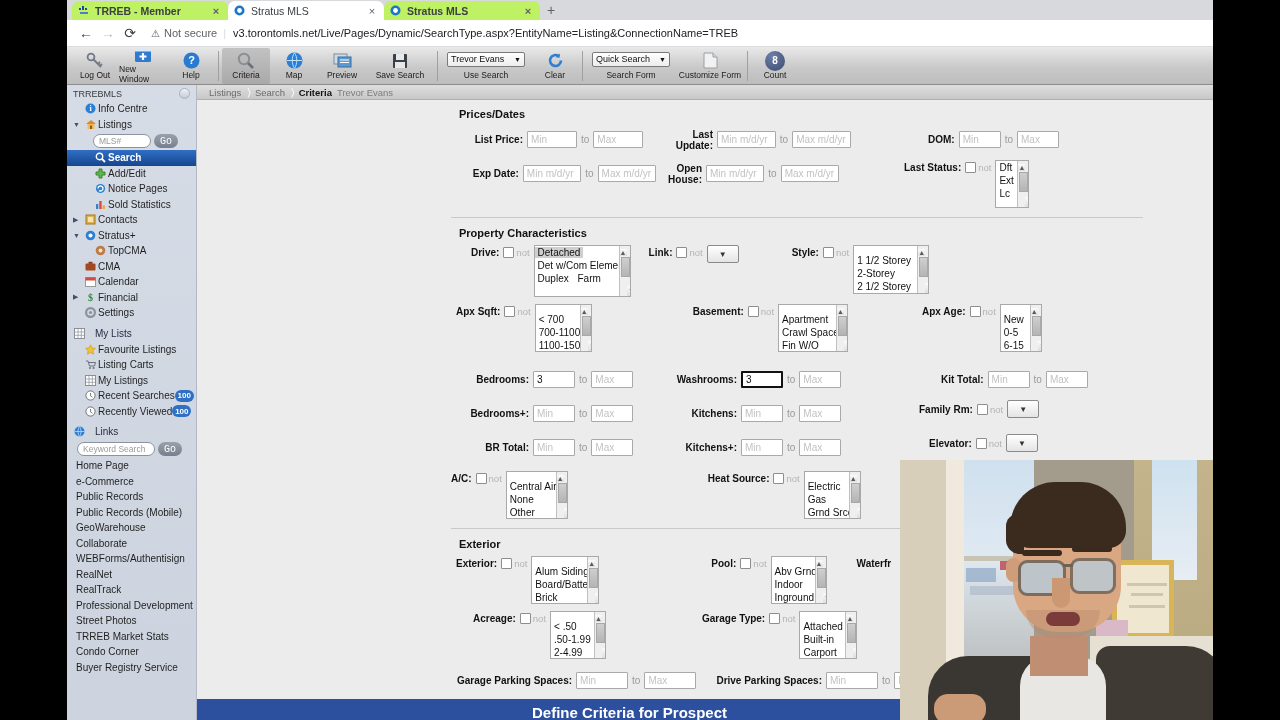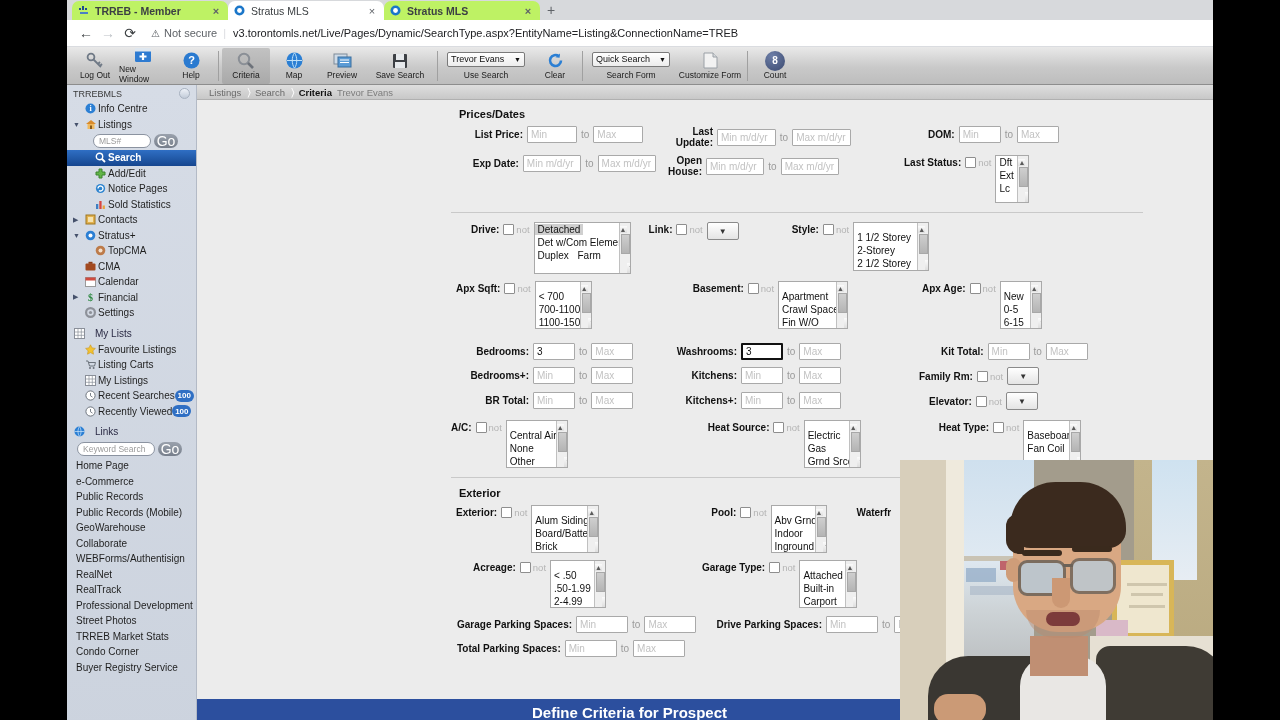--- a/index.html
+++ b/index.html
@@ -120,23 +120,23 @@
   .sb-ind2 { padding-left: 26px; }
   .sb-search {
     display: flex; align-items: center; gap: 3px; padding: 2px 0 2px 26px;
   }
   .sb-inp {
     width: 58px; height: 14px; border: 1px solid #8b93a0; border-radius: 7px;
     background: #fff; font-size: 8.5px; color: #9a9a9a; padding: 0 5px;
     display: flex; align-items: center;
   }
   .sb-go {
-    width: 24px; height: 14px; border-radius: 7px; font-size: 14px;
+    width: 24px; height: 14px; border-radius: 7px; font-size: 10px;
     background: linear-gradient(#9aa1ac,#777f8c); color: #fff;
-    display: flex; align-items: center; justify-content: center;
+    display: flex; align-items: center; justify-content: center; font-family: Liberation Mono, monospace;
   }
   .sb-badge {
     margin-left: auto; margin-right: 5px; min-width: 19px; height: 12px;
     border-radius: 6px; background: #2f6fc4; color: #fff; font-size: 8px;
     font-weight: bold; display: flex; align-items: center; justify-content: center;
     padding: 0 3px;
   }
   .sb-sec {
     display: flex; align-items: center; height: 17px; padding-left: 5px;
     font-size: 10px; color: #2a2a44; margin-top: 4px; gap: 8px;
@@ -162,21 +162,21 @@
   .formcard {
     position: absolute; left: 254px; top: 0; width: 692px;
     background: #ececec; padding-top: 8px;
   }
   .sect-title { font-size: 11px; font-weight: bold; color: #111; margin: 0 0 6px 8px; }
   .hr { height: 1px; background: #c9c9c9; margin: 9px 0 9px 0; }
 
   .row { display: flex; align-items: flex-start; margin-bottom: 7px; }
   .fld { display: flex; align-items: center; }
   .lbl { font-size: 10px; font-weight: bold; color: #111; text-align: right; margin-right: 4px; }
-  .to { font-size: 10px; color: #9a9a9a; margin: 0 4px; }
+  .to { font-size: 10px; color: #9a9a9a; margin: 8px 4px; }
   .inp {
     height: 17px; border: 1px solid #a9a9a9; background: #fff;
     font-size: 10px; color: #111; padding: 0 3px;
     display: flex; align-items: center; border-radius: 1px;
   }
   .inp.ph { color: #c2c2c2; }
   .inp.focus { border: 2px solid #111; }
   .inp.w50 { width: 50px; }
   .inp.w52 { width: 52px; }
   .inp.w42 { width: 42px; }
@@ -750,20 +750,21 @@
                     <span class="up">▲</span>
                     <span class="thumb"></span>
                     <span class="dn">▼</span>
                   </span>
                 </span>
               </div>
             </div>
 
             <div class="hr"></div>
 
+            <div class="sect-title">Property Characteristics</div>
 
             <div class="row">
               <div class="fld" style="padding-left:20px; align-items:flex-start;">
                 <span class="lbl" style="margin-top:2px;">Drive:</span>
                 <span class="nots" style="margin-top:2px;">
                   <span class="cbx"></span>
                   <span class="notlbl">not</span>
                 </span>
                 <span class="lbox" style="width:97px; height:52px;">
                   <span class="opt selhdr">Detached</span>

